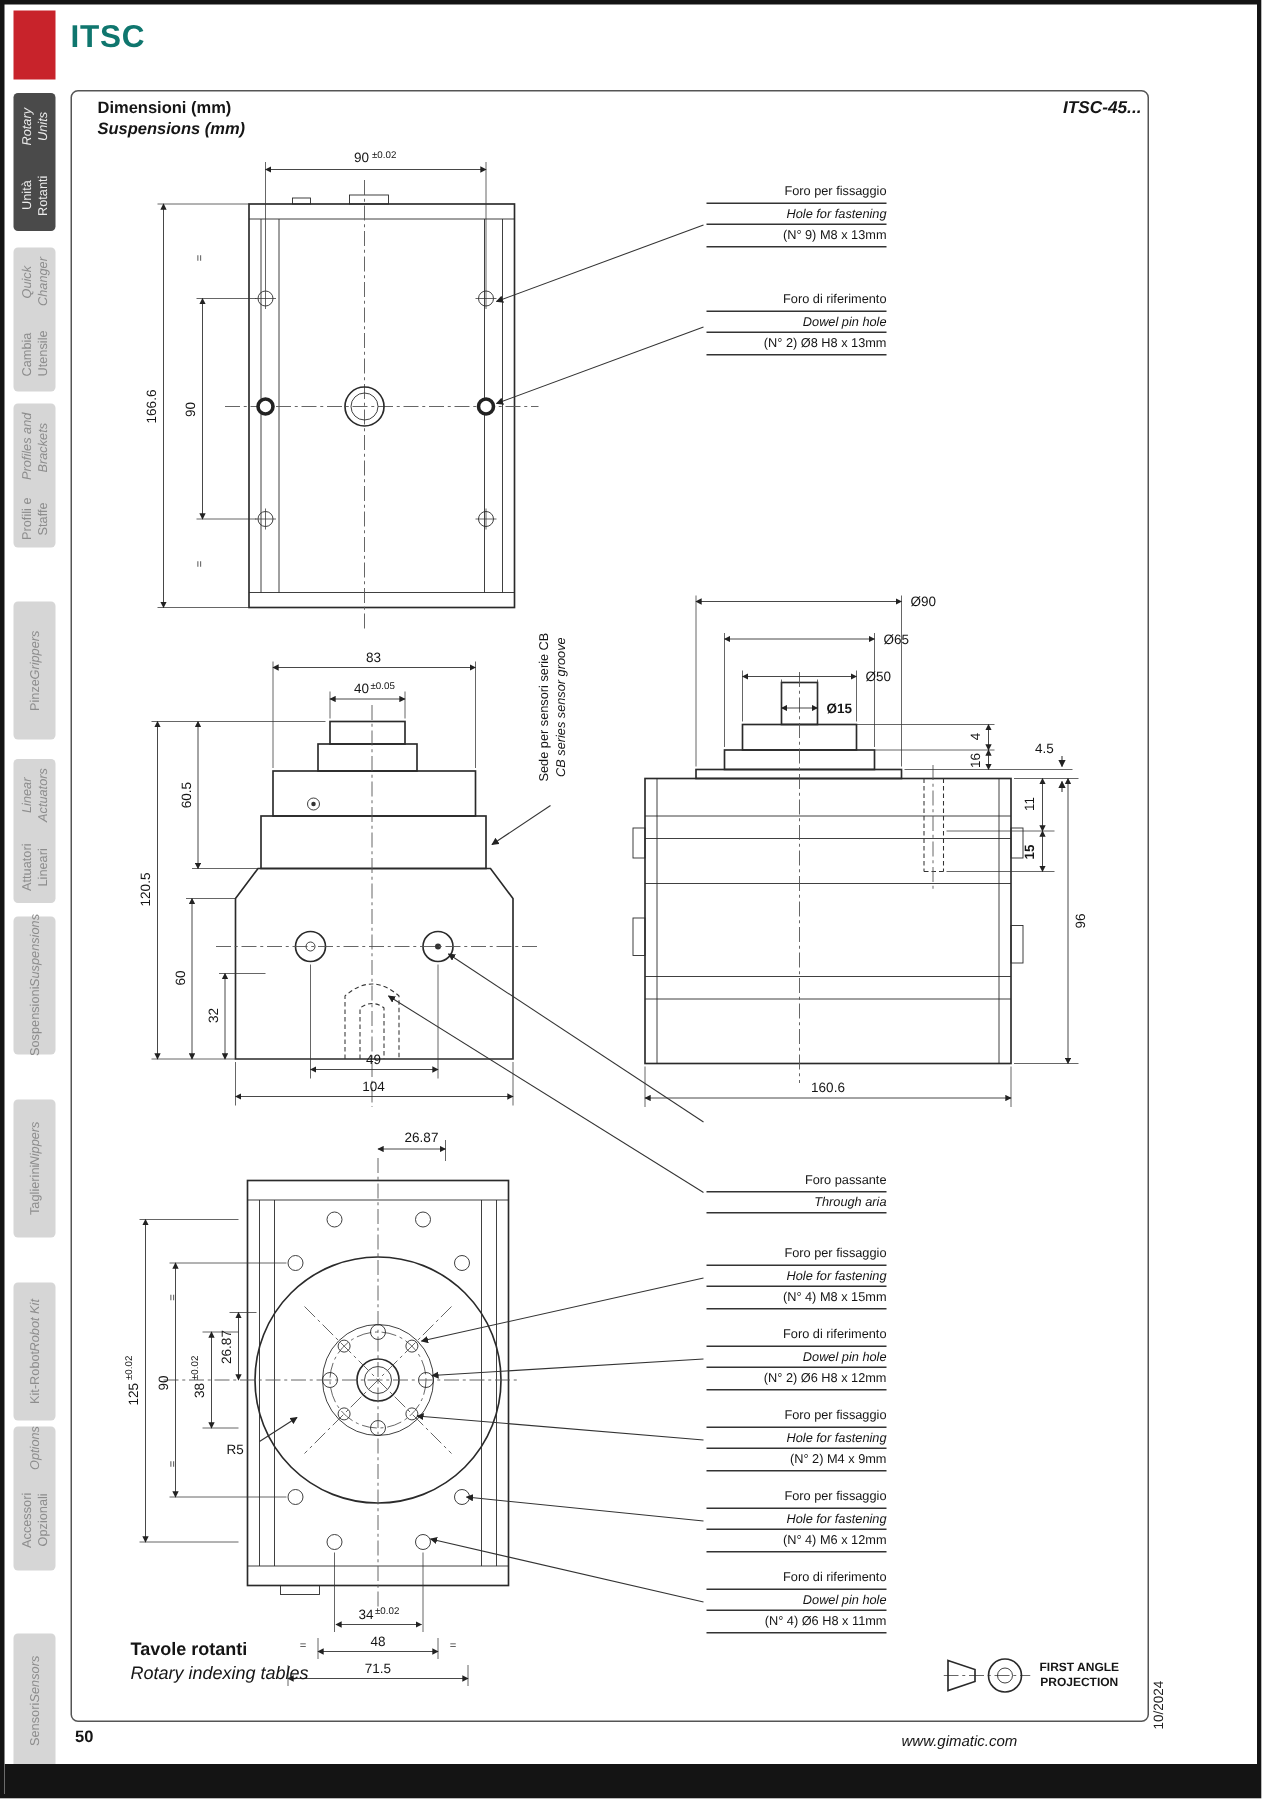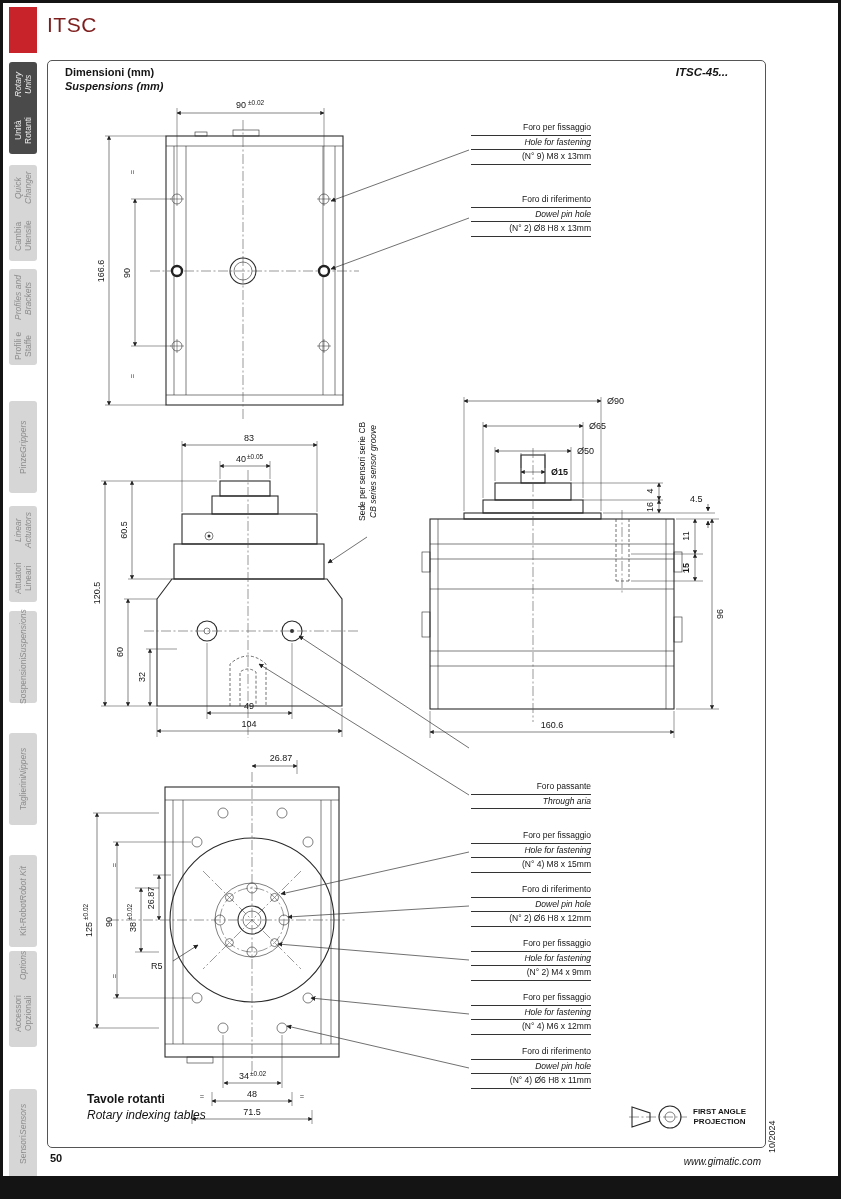--- a/index.html
+++ b/index.html
@@ -11,46 +11,46 @@
   .red-square { position:absolute; left:6px; top:4px; width:28px; height:46px; background:#c8232b; }
 
   .tab { position:absolute; left:6px; width:28px; background:#d6d6d6; border-radius:3px;
          color:#8d8d8d; font-size:8.5px; line-height:1.18; writing-mode:vertical-rl;
          transform:rotate(180deg); display:flex; align-items:center; justify-content:center;
          text-align:center; }
   .tab span { display:block; }
   .tab .en { font-style:italic; }
   .tab.active { background:#4a4a4a; color:#ececec; }
 
-  .itsc-title { position:absolute; left:44px; top:10px; color:#7f1d1d; font-size:21px;
-                font-weight:normal; letter-spacing:.5px; }
+  .itsc-title { position:absolute; left:44px; top:10px; color:#0f766e; font-size:21px;
+                font-weight:bold; letter-spacing:.5px; }
   .content-box { position:absolute; left:44px; top:57px; width:717px; height:1086px;
                  border:1.5px solid #555; border-radius:5px; background:#fff; }
   .dim-title { position:absolute; left:62px; top:62px; font-size:11px; font-weight:bold; line-height:1.3; }
   .dim-title .en { font-style:italic; }
-  .model { position:absolute; left:640px; top:63px; width:118px; text-align:center;
+  .model { position:absolute; left:640px; top:63px; width:118px; text-align:right;
            font-size:11.5px; font-weight:bold; font-style:italic; }
 
   .callout { position:absolute; left:468px; width:120px; font-size:8.5px; text-align:right; line-height:1; }
   .callout .row { border-bottom:0.8px solid #333; padding:2px 0 3px; }
   .callout .en { font-style:italic; }
 
   .vert-label { position:absolute; left:354px; top:402px; height:132px; writing-mode:vertical-rl;
                 transform:rotate(180deg); font-size:8.5px; line-height:1.35; text-align:center; }
   .vert-label span { display:block; }
   .vert-label .en { font-style:italic; }
 
   .date-vert { position:absolute; left:764px; top:1088px; height:62px; writing-mode:vertical-rl;
                transform:rotate(180deg); font-size:9px; color:#222; }
 
   .footer-num { position:absolute; left:47px; top:1149px; font-size:11px; font-weight:bold; }
   .footer-title { position:absolute; left:84px; top:1088px; font-size:12px; line-height:1.35; }
   .footer-title .t1 { font-weight:bold; }
   .footer-title .t2 { font-style:italic; }
-  .website { position:absolute; left:598px; top:1153px; width:160px; text-align:right;
+  .website { position:absolute; left:598px; top:1153px; width:160px; 
              font-size:10px; font-style:italic; }
 
   .proj { position:absolute; left:626px; top:1100px; display:flex; align-items:center; gap:6px; }
   .proj-text { font-size:8px; font-weight:bold; line-height:1.25;text-align:center; }
 
   svg.drawing { position:absolute; left:44px; top:57px; }
   svg text { font-family:"Liberation Sans",sans-serif; font-size:9px; fill:#151515; }
   svg text.tol { font-size:6.5px; }
   svg text.eq  { font-size:7.5px; fill:#333; }
   svg text.bold { font-weight:bold; }

